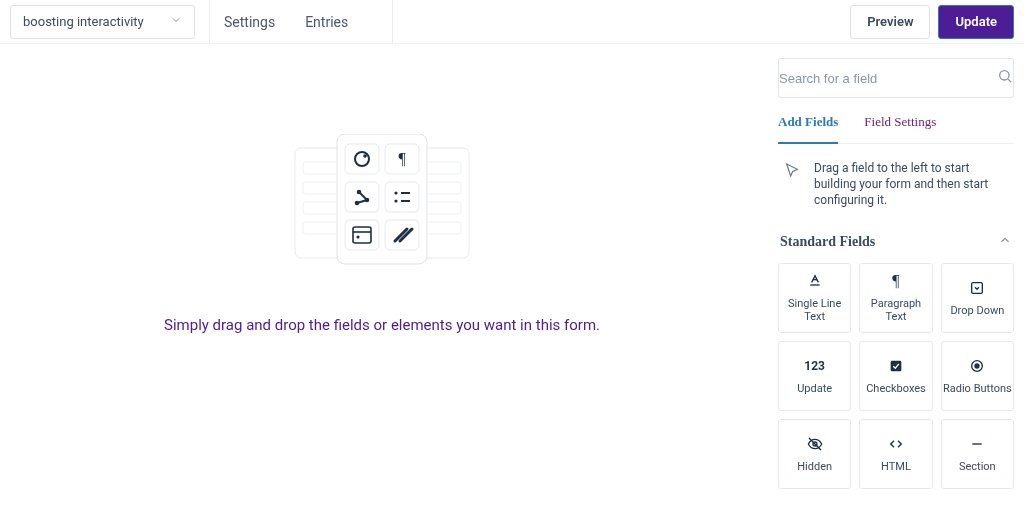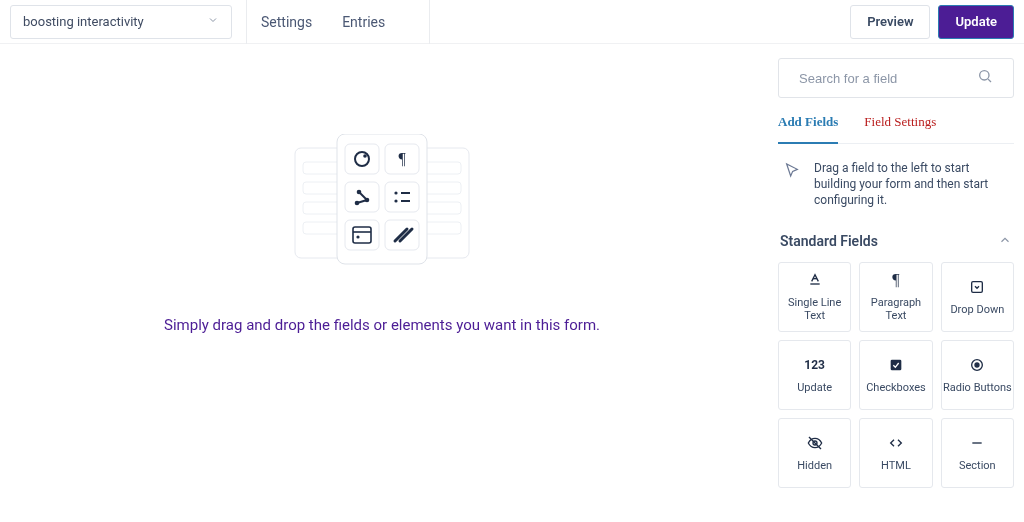--- a/index.html
+++ b/index.html
@@ -1,43 +1,43 @@
 <!DOCTYPE html>
 <html><head>
 <meta charset="utf-8">
 <style>
   * { box-sizing: border-box; margin: 0; padding: 0; }
   html, body { width: 1024px; height: 522px; font-family: -apple-system, BlinkMacSystemFont, "Segoe UI", Roboto, Arial, sans-serif; color: #3a4a63; background: #fff; overflow: hidden; }
   
   .topbar { height: 44px; display: flex; align-items: center; padding: 0 10px; border-bottom: 1px solid #f0f1f3; background: #fff; }
-  .form-select { display: flex; align-items: center; justify-content: space-between; height: 34px; width: 222px; border: 1px solid #dfe3e9; border-radius: 3px; padding: 0 12px; font-size: 13px; color: #3f4b62; cursor: pointer; }
+  .form-select { display: flex; align-items: center; justify-content: space-between; height: 34px; width: 185px; border: 1px solid #dfe3e9; border-radius: 3px; padding: 0 12px; font-size: 13px; color: #3f4b62; cursor: pointer; }
   .form-select .chev { color: #8c96a7; }
   .vsep { width: 1px; height: 44px; background: #eaecef; margin: 0 14px; }
   .toplink { font-size: 14px; color: #4b5874; margin-right: 30px; cursor: pointer; }
   .topspacer { flex: 1; }
   .btn { height: 34px; padding: 0 16px; border-radius: 3px; font-size: 13px; font-weight: 600; display: inline-flex; align-items: center; justify-content: center; cursor: pointer; }
   .btn-outline { border: 1px solid #dfe3e9; background: #fff; color: #3a4a63; margin-right: 8px; }
   .btn-primary { border: 1px solid #2b7cb3; background: #4c1d95; color: #fff; }
   
   .body { display: flex; height: calc(522px - 44px); }
   .canvas { flex: 1; position: relative; display: flex; flex-direction: column; align-items: center; padding-top: 90px; }
   .hint { margin-top: 42px; font-size: 15px; color: #4c1d95; }
   
   .panel { width: 260px; border-left: 0; padding: 14px 10px 0 14px; overflow-y: auto; }
-  .search { display: flex; align-items: center; height: 40px; border: 1px solid #e1e4e9; border-radius: 3px; padding: 0 20px; margin-bottom: 16px; }
+  .search { display: flex; align-items: center; height: 40px; border: 1px solid #e1e4e9; border-radius: 3px; padding: 0 0; margin-bottom: 16px; }
   .search input { flex: 1; border: none; outline: none; font-size: 13px; color: #3a4a63; }
   .search input::placeholder { color: #8c96a7; }
   .search svg { color: #8c96a7; }
   .tabs { display: flex; gap: 26px; border-bottom: 1px solid #eceff3; font-family: Liberation Serif, serif; }
-  .tab { font-size: 13px; color: #b91c1c; padding: 0 0 12px; cursor: pointer; }
+  .tab { font-size: 13px; color: #701a75; padding: 0 0 12px; cursor: pointer; }
   .tab.active { color: #2b7cb3; font-weight: 600; border-bottom: 2px solid #2b7cb3; margin-bottom: -1px; }
   .helper { display: flex; gap: 14px; padding: 16px 4px 20px 6px; }
   .helper svg { flex: 0 0 auto; color: #6b7893; margin-top: 2px; }
   .helper p { font-size: 12px; line-height: 1.35; color: #3a4a63; }
-  .section-head { display: flex; align-items: center; justify-content: space-between; font-size: 14px; font-weight: 600; color: #3a4a63; padding: 4px 2px 12px; cursor: pointer; }
+  .section-head { display: flex; align-items: center; justify-content: space-between; font-size: 14px; font-weight: 600; color: #3a4a63; padding: 4px 2px 12px; cursor: pointer; font-family: Liberation Serif, serif; }
   .section-head svg { color: #8c96a7; }
   .grid { display: grid; grid-template-columns: repeat(3, 1fr); gap: 8px; padding-bottom: 14px; }
   .tile { height: 70px; border: 1px solid #e5e8ed; border-radius: 3px; background: #fff; display: flex; flex-direction: column; align-items: center; justify-content: center; gap: 8px; cursor: grab; }
   .tile .ic { height: 18px; display: flex; align-items: center; justify-content: center; color: #1f2d46; }
   .tile .lbl { font-size: 11px; color: #3a4a63; text-align: center; line-height: 1.1; }
   
   .illus { width: 190px; height: 140px; position: relative; }
 </style>
 </head>
 <body>

